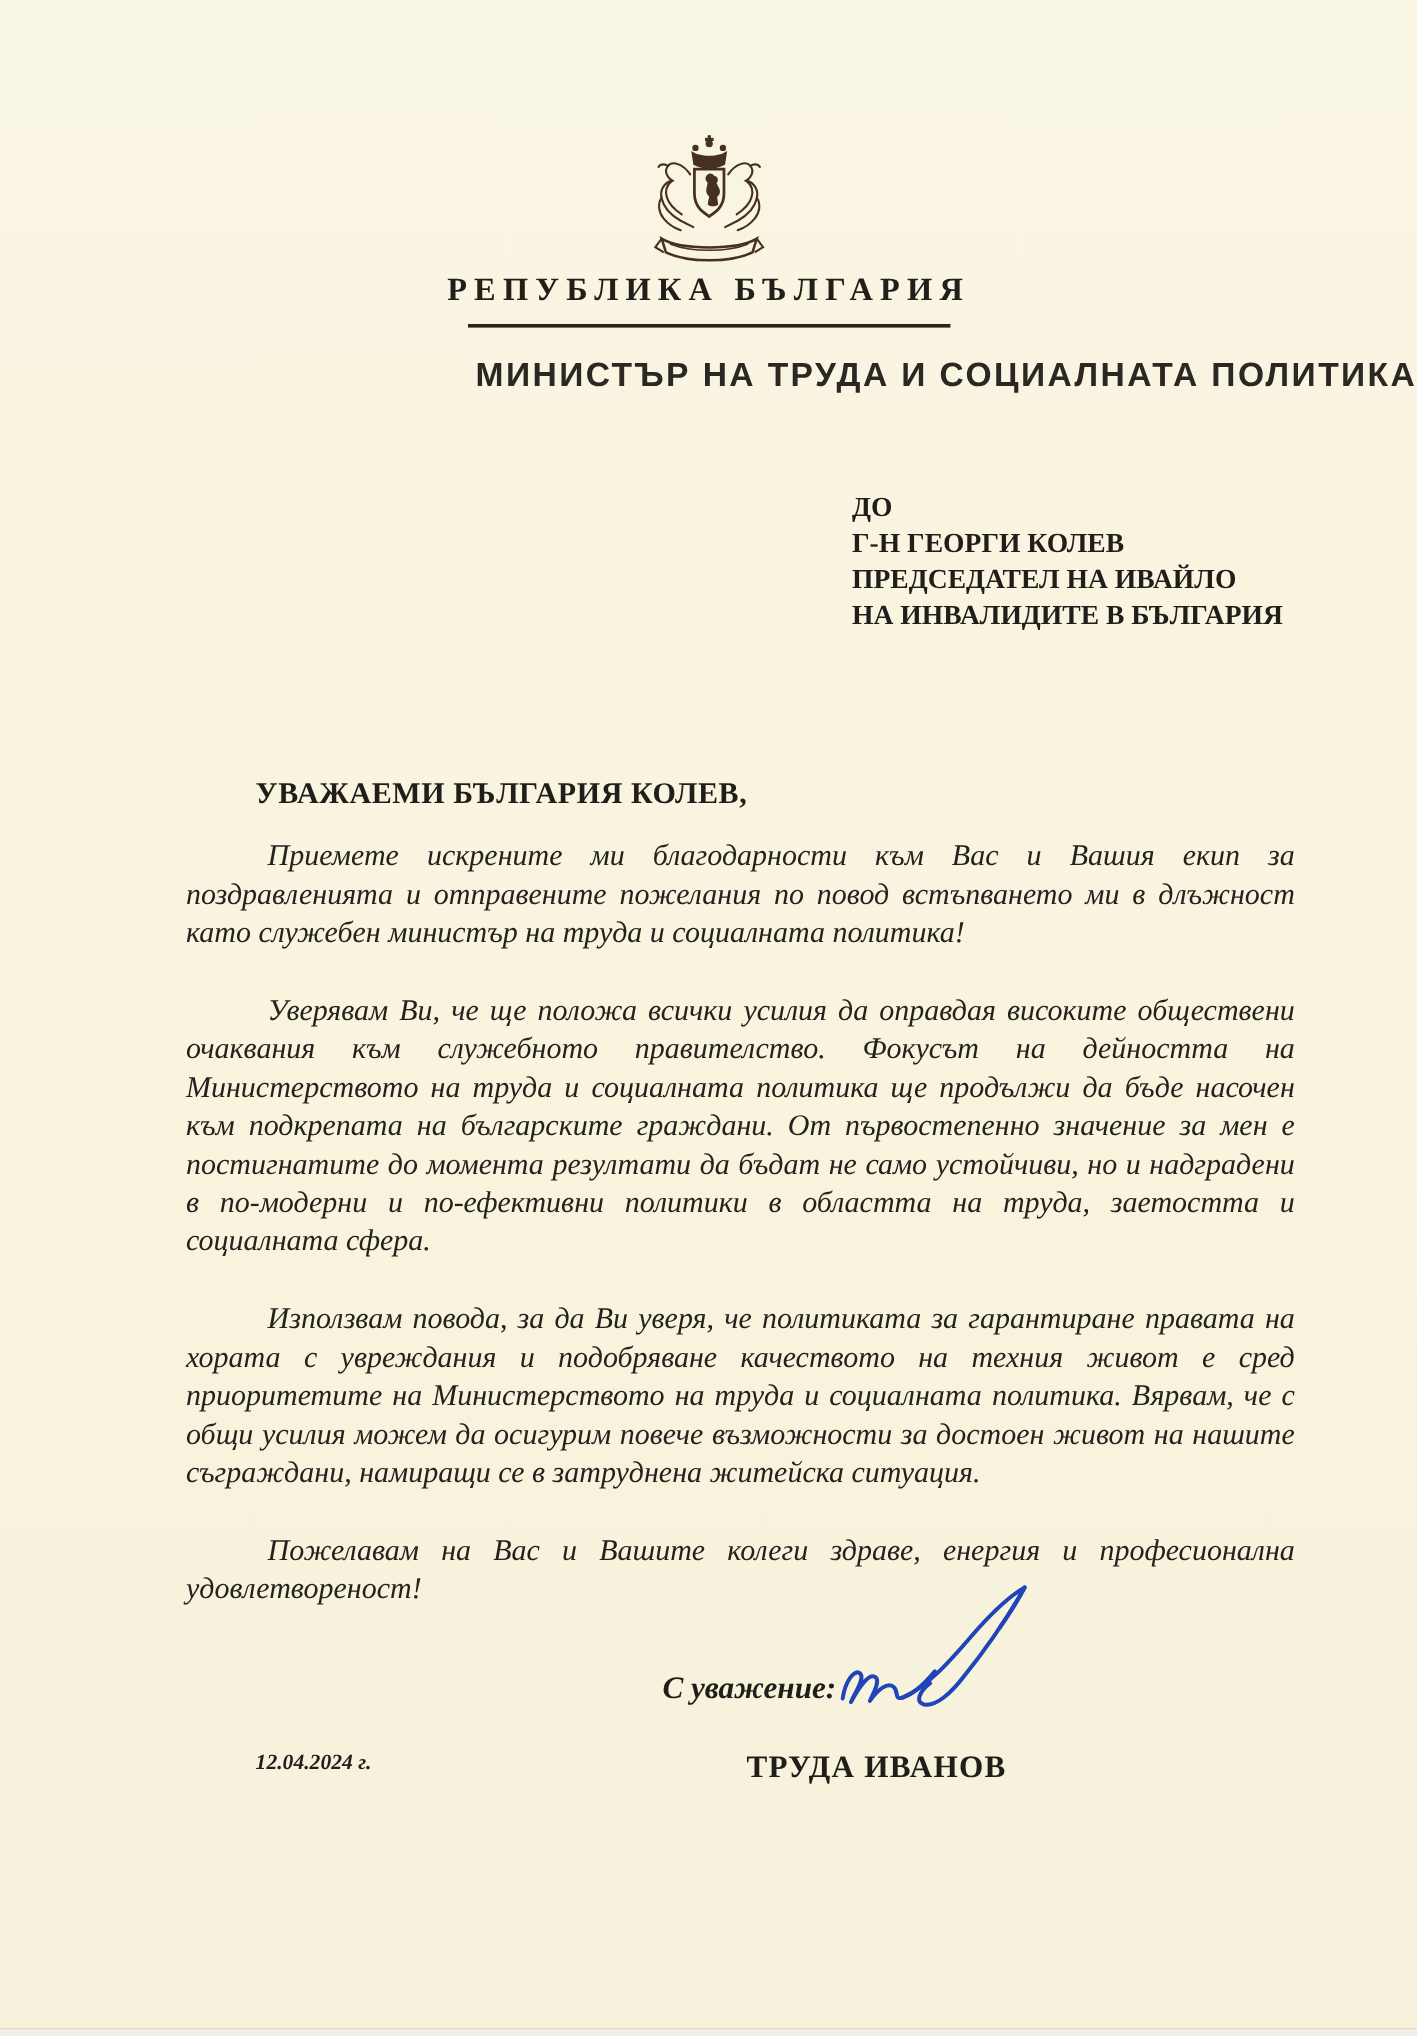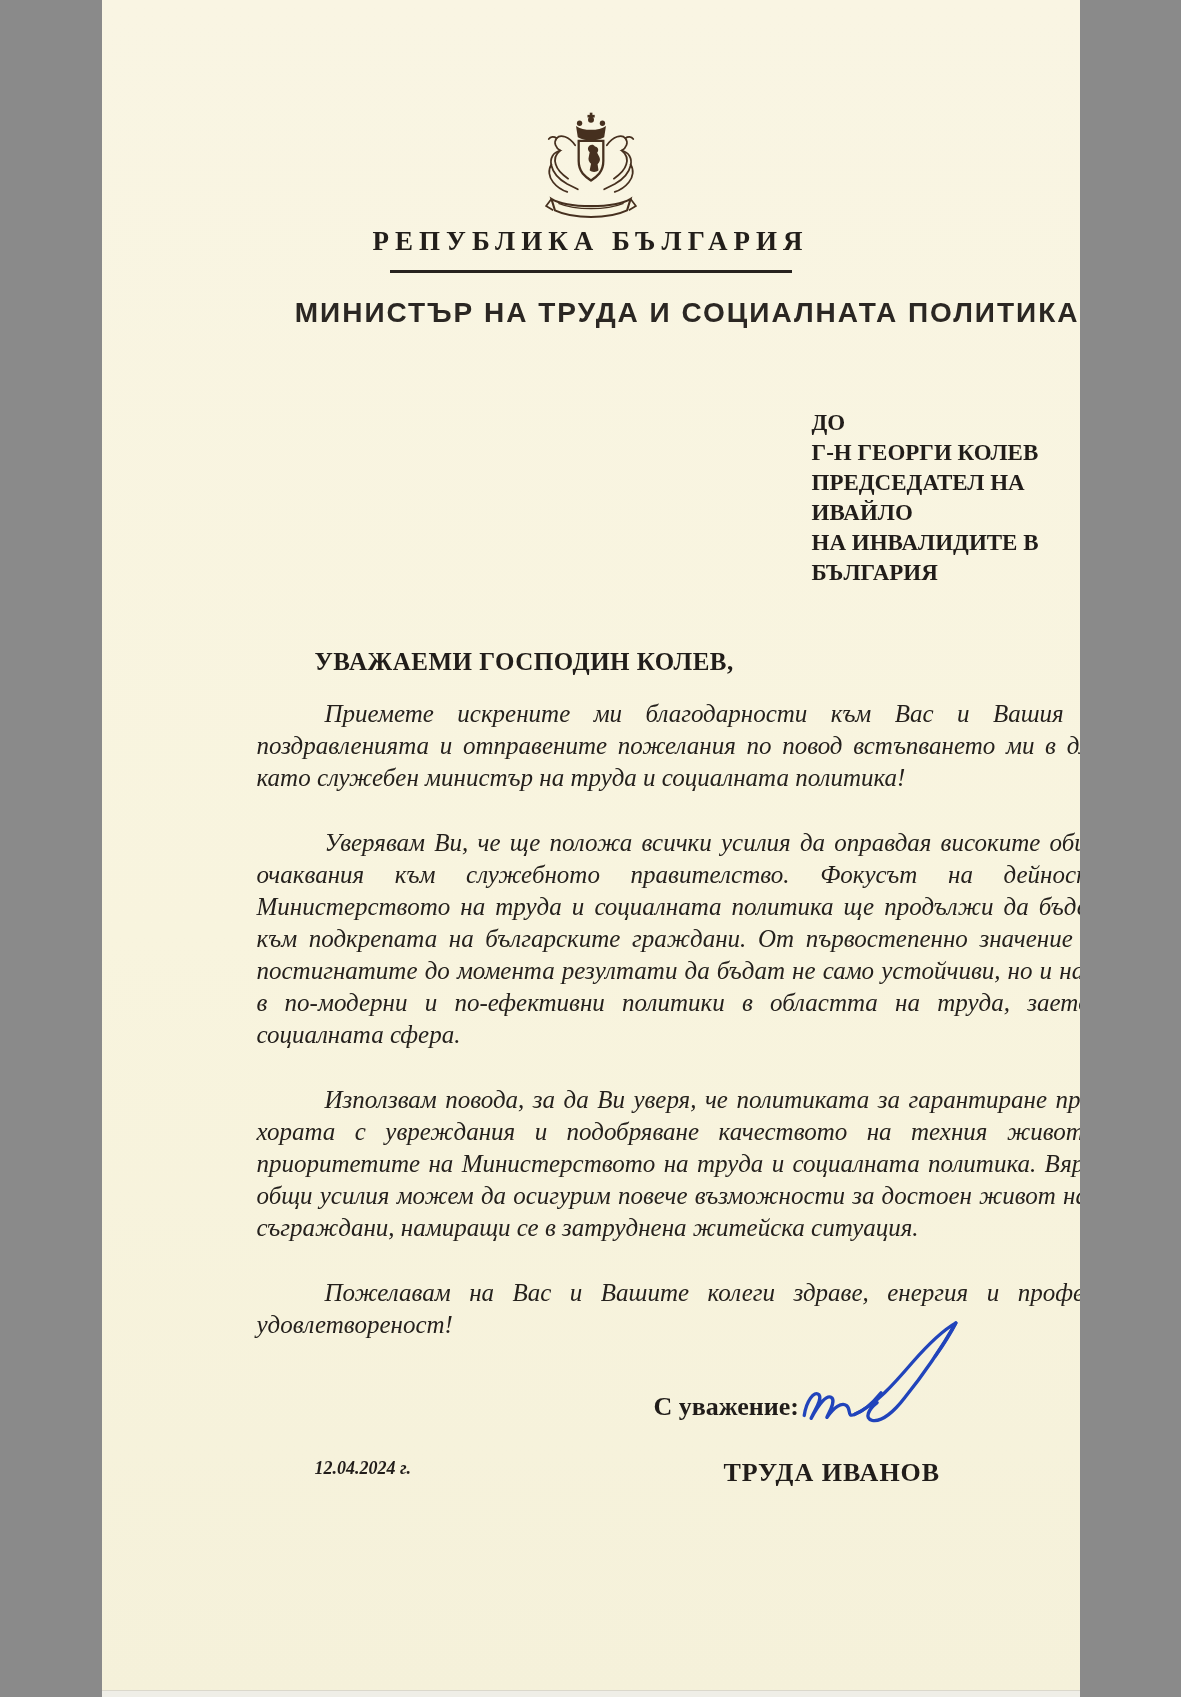--- a/index.html
+++ b/index.html
@@ -1,19 +1,19 @@
 <!DOCTYPE html>
 <html lang="bg"><head>
 <meta charset="utf-8">
 <title>Letter</title>
 <style>
   html,body{margin:0;padding:0;background:#8a8a8a;}
   .page{
     position:relative;
-    width:978px;height:1697px;
+    width:1181px;height:1697px;
     margin:0 auto;
     background:linear-gradient(180deg,#f9f5e3 0%,#f8f4de 55%,#f5f1da 100%);
     font-family:"Liberation Serif", serif;
     color:#26211d;
     overflow:hidden;
   }
   
   .crest{position:absolute;top:110px;left:50%;transform:translateX(-50%);}
   .republic{
     position:absolute;top:226px;left:0;width:100%;
@@ -48,21 +48,21 @@
   .letter-body{
     position:absolute;left:143px;top:698px;width:936px;
     font-size:25px;line-height:32px;
     text-align:justify;
     color:#25211d;
   }
   .letter-body p{margin:0 0 33px 12px;text-indent:68px;font-style:italic;}
   
   .closing-label{
     position:absolute;left:552px;top:1392px;
-    font-weight:bold;font-size:26px;
+    font-weight:bold;font-style:italic;font-size:26px;
     color:#211d1a;
   }
   .signature{position:absolute;left:692px;top:1316px;}
   .letter-date{
     position:absolute;left:213px;top:1458px;
     font-weight:bold;font-style:italic;font-size:18px;
     color:#211d1a;
   }
   .signatory{
     position:absolute;left:622px;top:1458px;
@@ -122,21 +122,21 @@
 
   <div class="ministry">МИНИСТЪР НА ТРУДА И СОЦИАЛНАТА ПОЛИТИКА</div>
 
   <div class="recipient">
     <div>ДО</div>
     <div>Г-Н ГЕОРГИ КОЛЕВ</div>
     <div>ПРЕДСЕДАТЕЛ НА ИВАЙЛО</div>
     <div>НА ИНВАЛИДИТЕ В БЪЛГАРИЯ</div>
   </div>
 
-  <div class="salutation">УВАЖАЕМИ ГОСПОДИН КОЛЕВ,</div>
+  <div class="salutation">УВАЖАЕМИ БЪЛГАРИЯ КОЛЕВ,</div>
 
   <div class="letter-body">
     <p>Приемете искрените ми благодарности към Вас и Вашия екип за поздравленията и отправените пожелания по повод встъпването ми в длъжност като служебен министър на труда и социалната политика!</p>
     <p>Уверявам Ви, че ще положа всички усилия да оправдая високите обществени очаквания към служебното правителство. Фокусът на дейността на Министерството на труда и социалната политика ще продължи да бъде насочен към подкрепата на българските граждани. От първостепенно значение за мен е постигнатите до момента резултати да бъдат не само устойчиви, но и надградени в по-модерни и по-ефективни политики в областта на труда, заетостта и социалната сфера.</p>
     <p>Използвам повода, за да Ви уверя, че политиката за гарантиране правата на хората с увреждания и подобряване качеството на техния живот е сред приоритетите на Министерството на труда и социалната политика. Вярвам, че с общи усилия можем да осигурим повече възможности за достоен живот на нашите съграждани, намиращи се в затруднена житейска ситуация.</p>
     <p>Пожелавам на Вас и Вашите колеги здраве, енергия и професионална удовлетвореност!</p>
   </div>
 
   <div class="closing-label">С уважение:</div>
 

